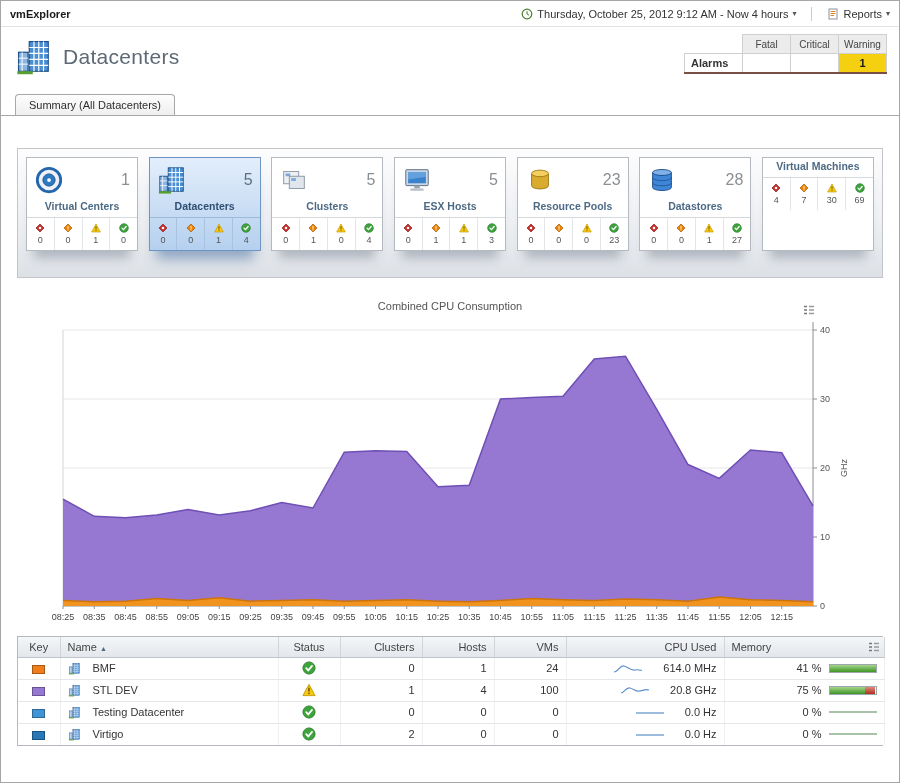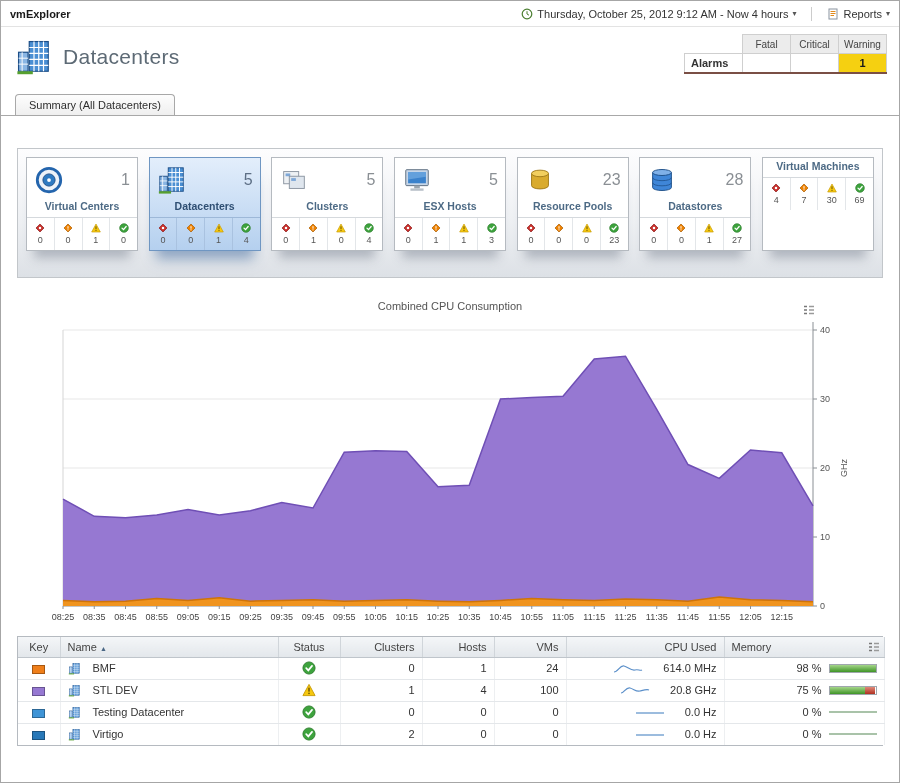--- a/index.html
+++ b/index.html
@@ -601,21 +601,21 @@
           <td>
               <div class="cpucell">
                 <svg class="spark" viewBox="0 0 30 13">
                   <path d="M1,10 C5,10 7,3 11,4 C15,5 18,9 22,8 C25,7 27,9 29,8"></path>
                 </svg>
                 <span>614.0 MHz</span>
               </div>
             </td>
           <td>
               <div class="memcell">
-                <span class="memval">98 %</span>
+                <span class="memval">41 %</span>
                 <span class="mem-bar">
                   <span class="mem-green" style="width: 100%;"></span>
                   <span class="mem-red" style="width: 0px;"></span>
                 </span>
               </div>
             </td>
         </tr>
         <tr>
           <td class="c-center"><span class="key-swatch" style="background: rgb(150, 120, 210);"></span></td>
           <td>

